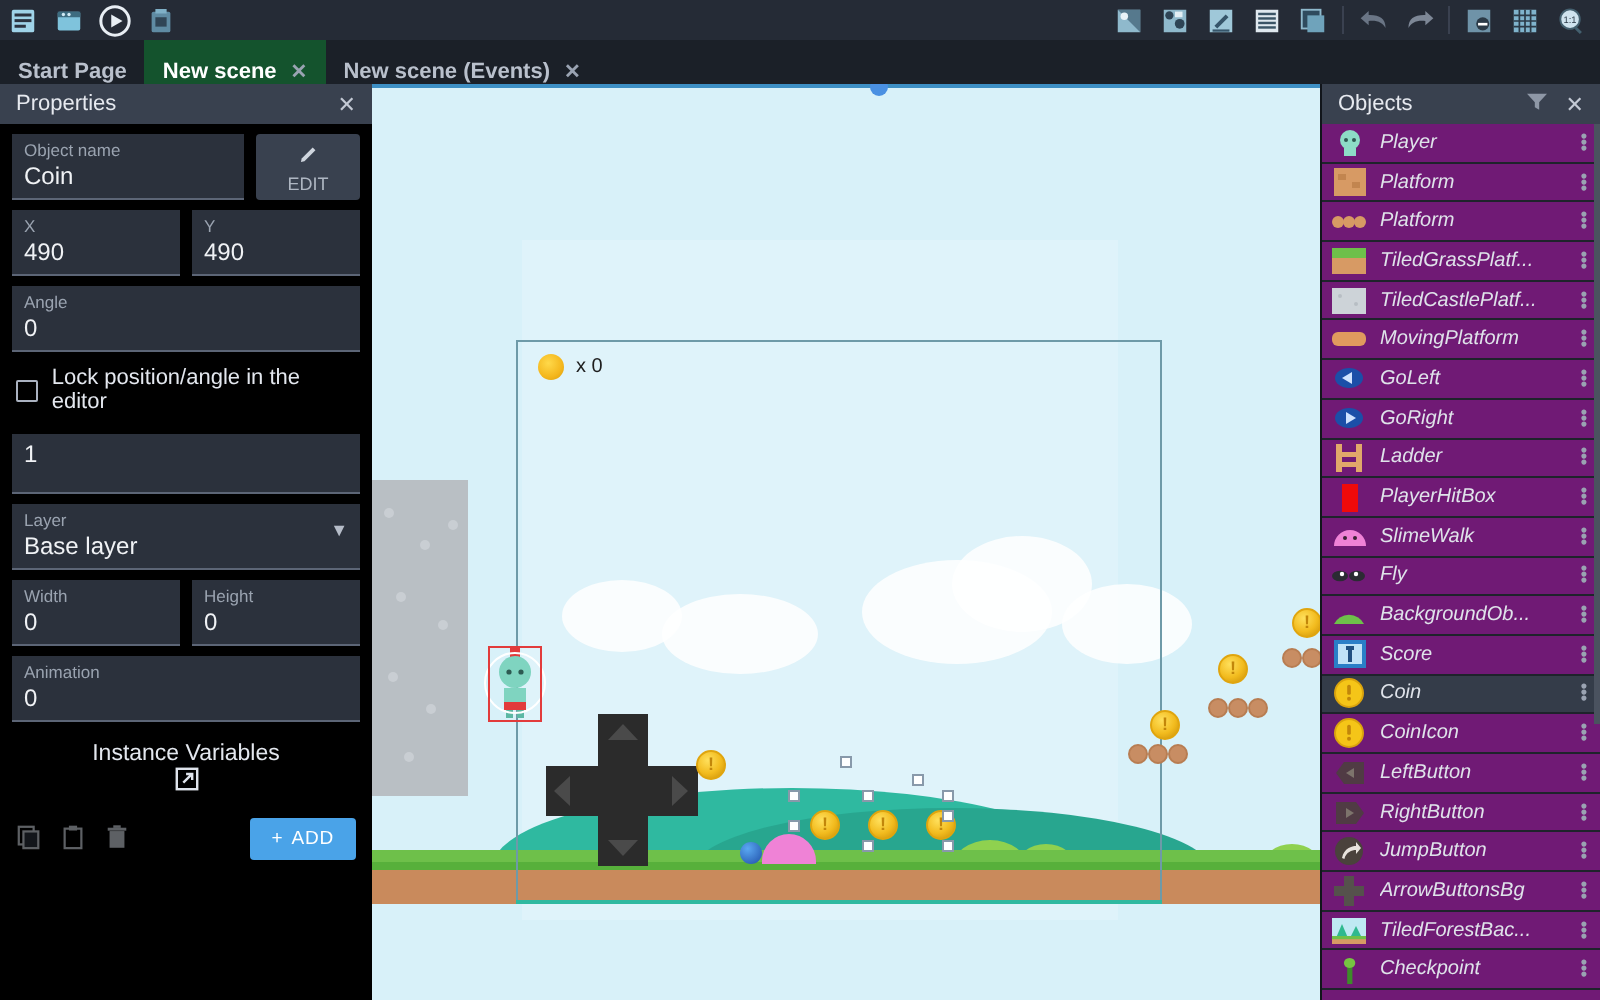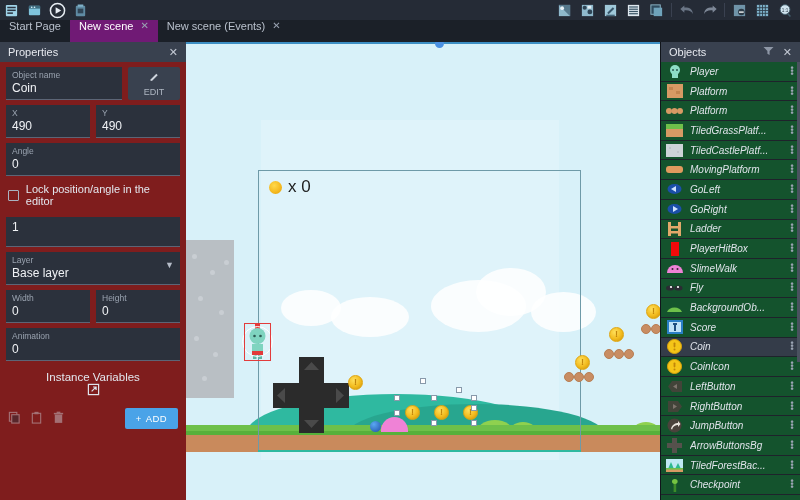--- a/index.html
+++ b/index.html
@@ -25,30 +25,30 @@
   }
   .tb-sep{ width:1px; height:14px; background:#3a4150; margin:0 3px; }
   #toolbar .right{ margin-left:auto; display:flex; align-items:center; padding-right:3px;}
 
   
   #tabbar{
     position:absolute; left:0; top:20px; width:800px; height:22px;
     background:#1b2028; display:flex; align-items:flex-end;
   }
   .tab{
-    height:22px; display:flex; align-items:flex-start; padding:0 9px;
-    font-size:11px; color:#b9c0cc; white-space:nowrap;
-  }
-  .tab.active{ background:#701a75; color:#ffffff; }
+    height:22px; display:flex; align-items:flex-end; padding:0 9px;
+    font-size:11px; color:#b9c0cc; white-space:nowrap;font-weight:bold;
+  }
+  .tab.active{ background:#14532d; color:#ffffff; }
   .tab .tclose{ margin-left:7px; font-size:10px; color:#9aa3b2; }
 
   
   #props{
     position:absolute; left:0; top:42px; width:187px; height:458px;
-    background:#7f1d1d; border-right:1px solid #11151b;
+    background:#000000; border-right:1px solid #11151b;
   }
   .panel-head{
     height:20px; background:#39414f; display:flex; align-items:center;
     padding:0 8px; font-size:11px; color:#e6e9ef;
   }
   .panel-head .ph-title{ flex:1; }
   .panel-head .ph-x{ font-size:11px; color:#c3c9d4; }
 
   .fieldrow{ display:flex; padding:0 6px; margin-top:5px; gap:6px;}
   .field{
@@ -99,21 +99,21 @@
   }
   .view-rect{
     position:absolute; left:72px; top:128px; width:323px; height:282px;
     border:1px solid #6e9aa8;
   }
   .coin-hud{ position:absolute; left:83px; top:135px; display:flex; align-items:center; gap:6px;}
   .hud-coin{
     width:13px;height:13px;border-radius:50%;
     background:radial-gradient(circle at 40% 35%, #ffd94a 0%, #f4b71d 60%, #d99a09 100%);
   }
-  .hud-txt{ font-size:17px; color:#1d1d1d; font-family:"Liberation Sans", sans-serif;}
+  .hud-txt{ font-size:10px; color:#1d1d1d; font-family:"Liberation Sans", sans-serif;}
 
   .castle{
     position:absolute; left:0px; top:198px; width:48px; height:158px;
     background:#b9bfc4;
   }
   .castle .dot{ position:absolute; width:5px;height:5px;border-radius:50%;background:#c9ced3;}
 
   
   .ground-dirt{ position:absolute; left:0; top:388px; width:474px; height:22px; background:#c98a5c;}
   .ground-grass{ position:absolute; left:0; top:383px; width:474px; height:8px; background:#6ec04a;}
@@ -161,21 +161,21 @@
     position:absolute; left:195px; top:375px; width:27px;height:15px;
     background:#ef82d6; border-radius:14px 14px 0 0;
   }
   .bluedot{ position:absolute; left:184px;top:379px;width:11px;height:11px;border-radius:50%;
     background:radial-gradient(circle at 35% 30%, #5aa8f2, #1f4fa8);}
   .bush{ position:absolute; background:#8fd14f; border-radius:50% 50% 0 0 / 100% 100% 0 0;}
 
   
   #objects{
     position:absolute; left:660px; top:42px; width:140px; height:458px;
-    background:#14532d; border-left:1px solid #11151b;
+    background:#701a75; border-left:1px solid #11151b;
   }
   #objlist{ position:absolute; top:20px; left:0; width:140px; height:438px; overflow:hidden;}
   .objrow{
     height:19.7px; display:flex; align-items:center; padding:0 4px 0 5px;
     border-bottom:1px solid #1e232b;
   }
   .objrow.selected{ background:#343c49; }
   .objicon{ width:17px; height:15px; margin-right:7px; flex:0 0 17px;
     display:flex; align-items:center; justify-content:center; }
   .objname{ flex:1; font-size:10px; color:#dfe3ea; white-space:nowrap; overflow:hidden;font-style:italic;}

